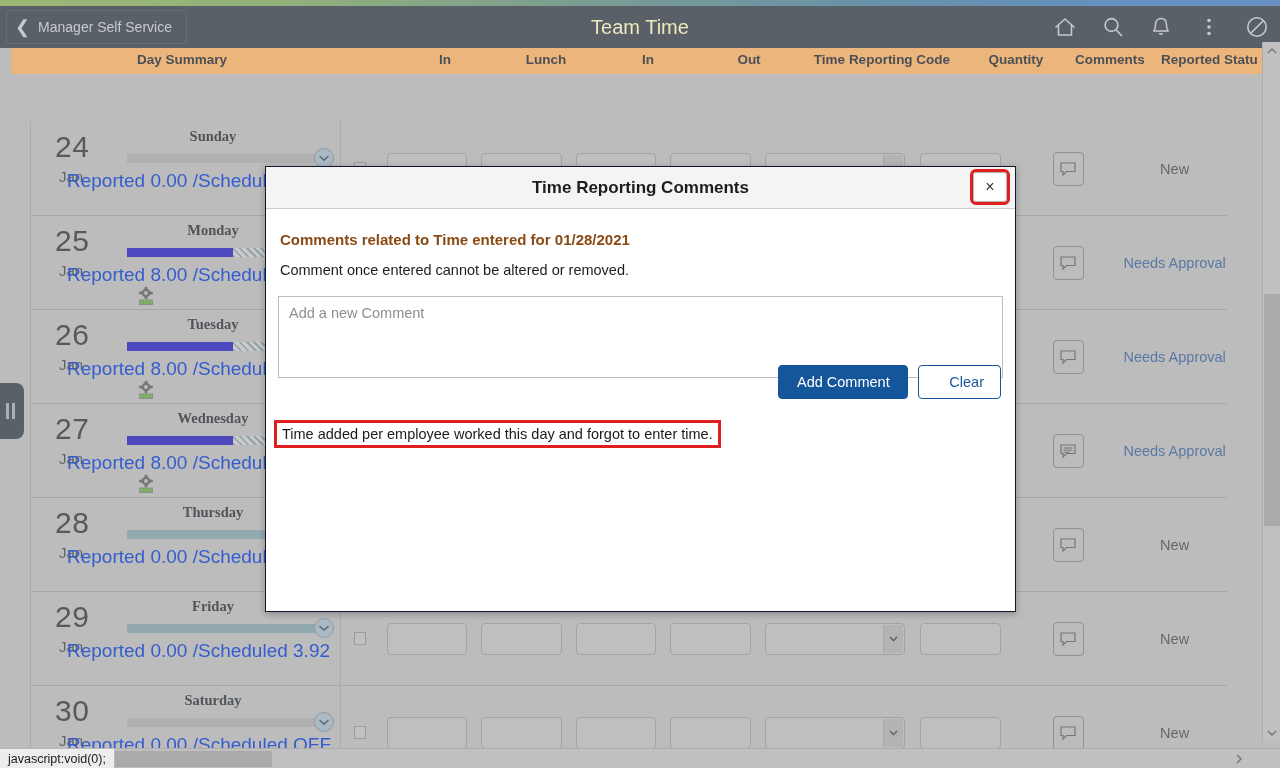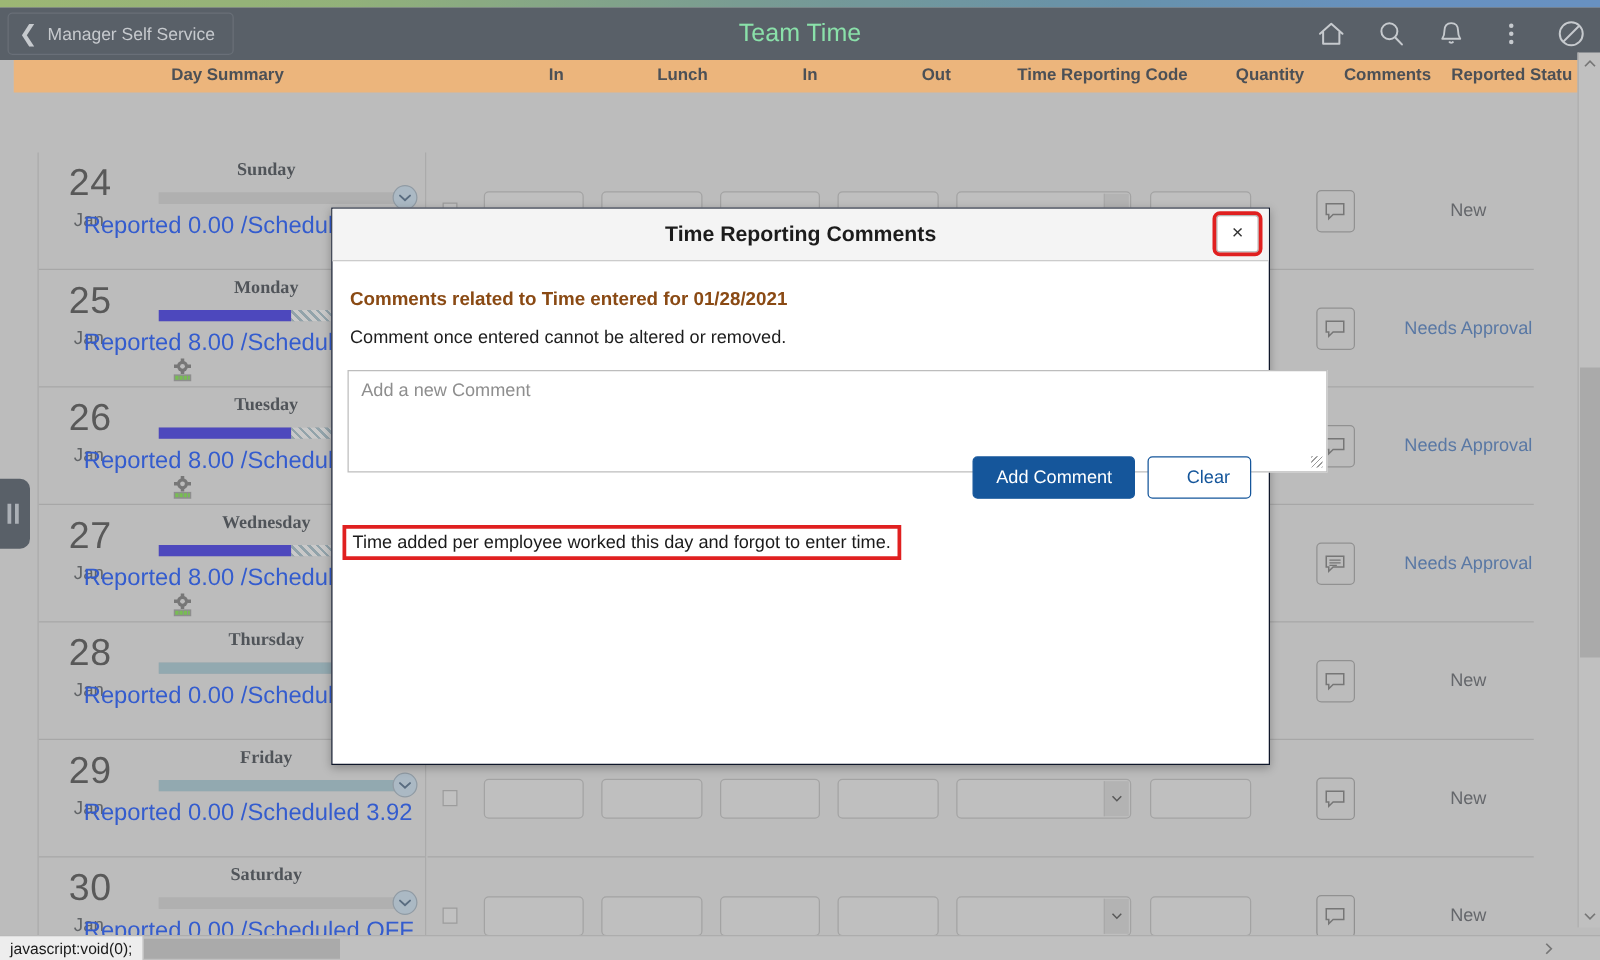--- a/index.html
+++ b/index.html
@@ -26,21 +26,21 @@
   .back-btn {
     margin-left: 6px; height: 34px; display: flex; align-items: center;
     padding: 0 14px 0 8px; border: 1px solid #5d656f; border-radius: 4px;
     color: #cfd3d8; font-size: 14px; background: #4a525c; cursor: pointer;
   }
   .back-chevron {
     font-size: 18px; margin-right: 8px; color: #cfd3d8; line-height: 1;
   }
   .header-title {
     position: absolute; left: 0; width: 1280px; text-align: center;
-    color: #86efac; font-size: 20px; pointer-events: none;
+    color: #fef9c3; font-size: 20px; pointer-events: none;
   }
   .header-icons {
     position: absolute; right: 10px; display: flex; align-items: center; gap: 22px;
   }
   .hicon { width: 26px; height: 26px; cursor: pointer; }
   .hicon svg { display: block; }
 
   
   .grid-header {
     position: absolute; top: 48px; left: 11px; width: 1280px; height: 26px;
@@ -208,21 +208,21 @@
     display: flex; align-items: center; justify-content: center;
     font-size: 16px; color: #333; cursor: pointer;
   }
   .hl-red { outline: 3px solid #e02020; outline-offset: 0px; }
   .modal-body { padding: 14px 12px 0 12px; }
   .cmt-head {
     font-size: 15px; font-weight: bold; color: #8a4a14; margin: 8px 0 0 2px;
   }
   .cmt-sub { font-size: 14.5px; color: #1d1d1d; margin: 14px 0 0 2px; }
   .cmt-box {
-    margin-top: 18px; width: 784px; height: 82px; border: 1px solid #bdbdbd;
+    margin-top: 18px; width: 725px; height: 82px; border: 1px solid #bdbdbd;
     background: #fff; position: relative;
   }
   .cmt-box textarea {
     width: 100%; height: 100%; border: none; outline: none; resize: none;
     padding: 8px 10px; font-family: "Liberation Sans", sans-serif;
     font-size: 14.5px; color: #1d1d1d; background: transparent;
   }
   .cmt-box textarea::placeholder { color: #8e8e8e; }
   .resize-grip {
     position: absolute; right: 3px; bottom: 3px; width: 9px; height: 9px;

